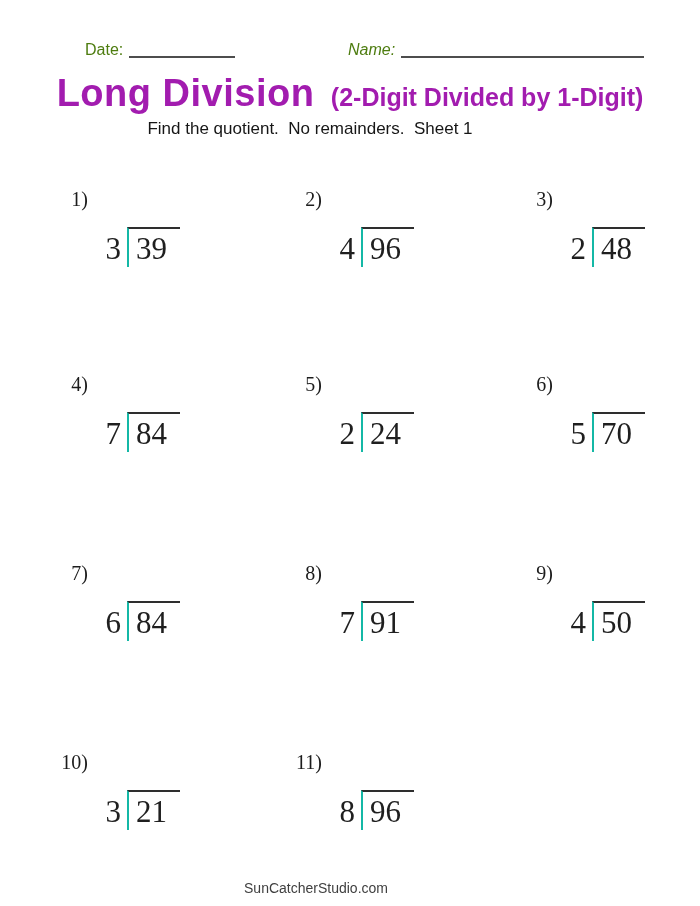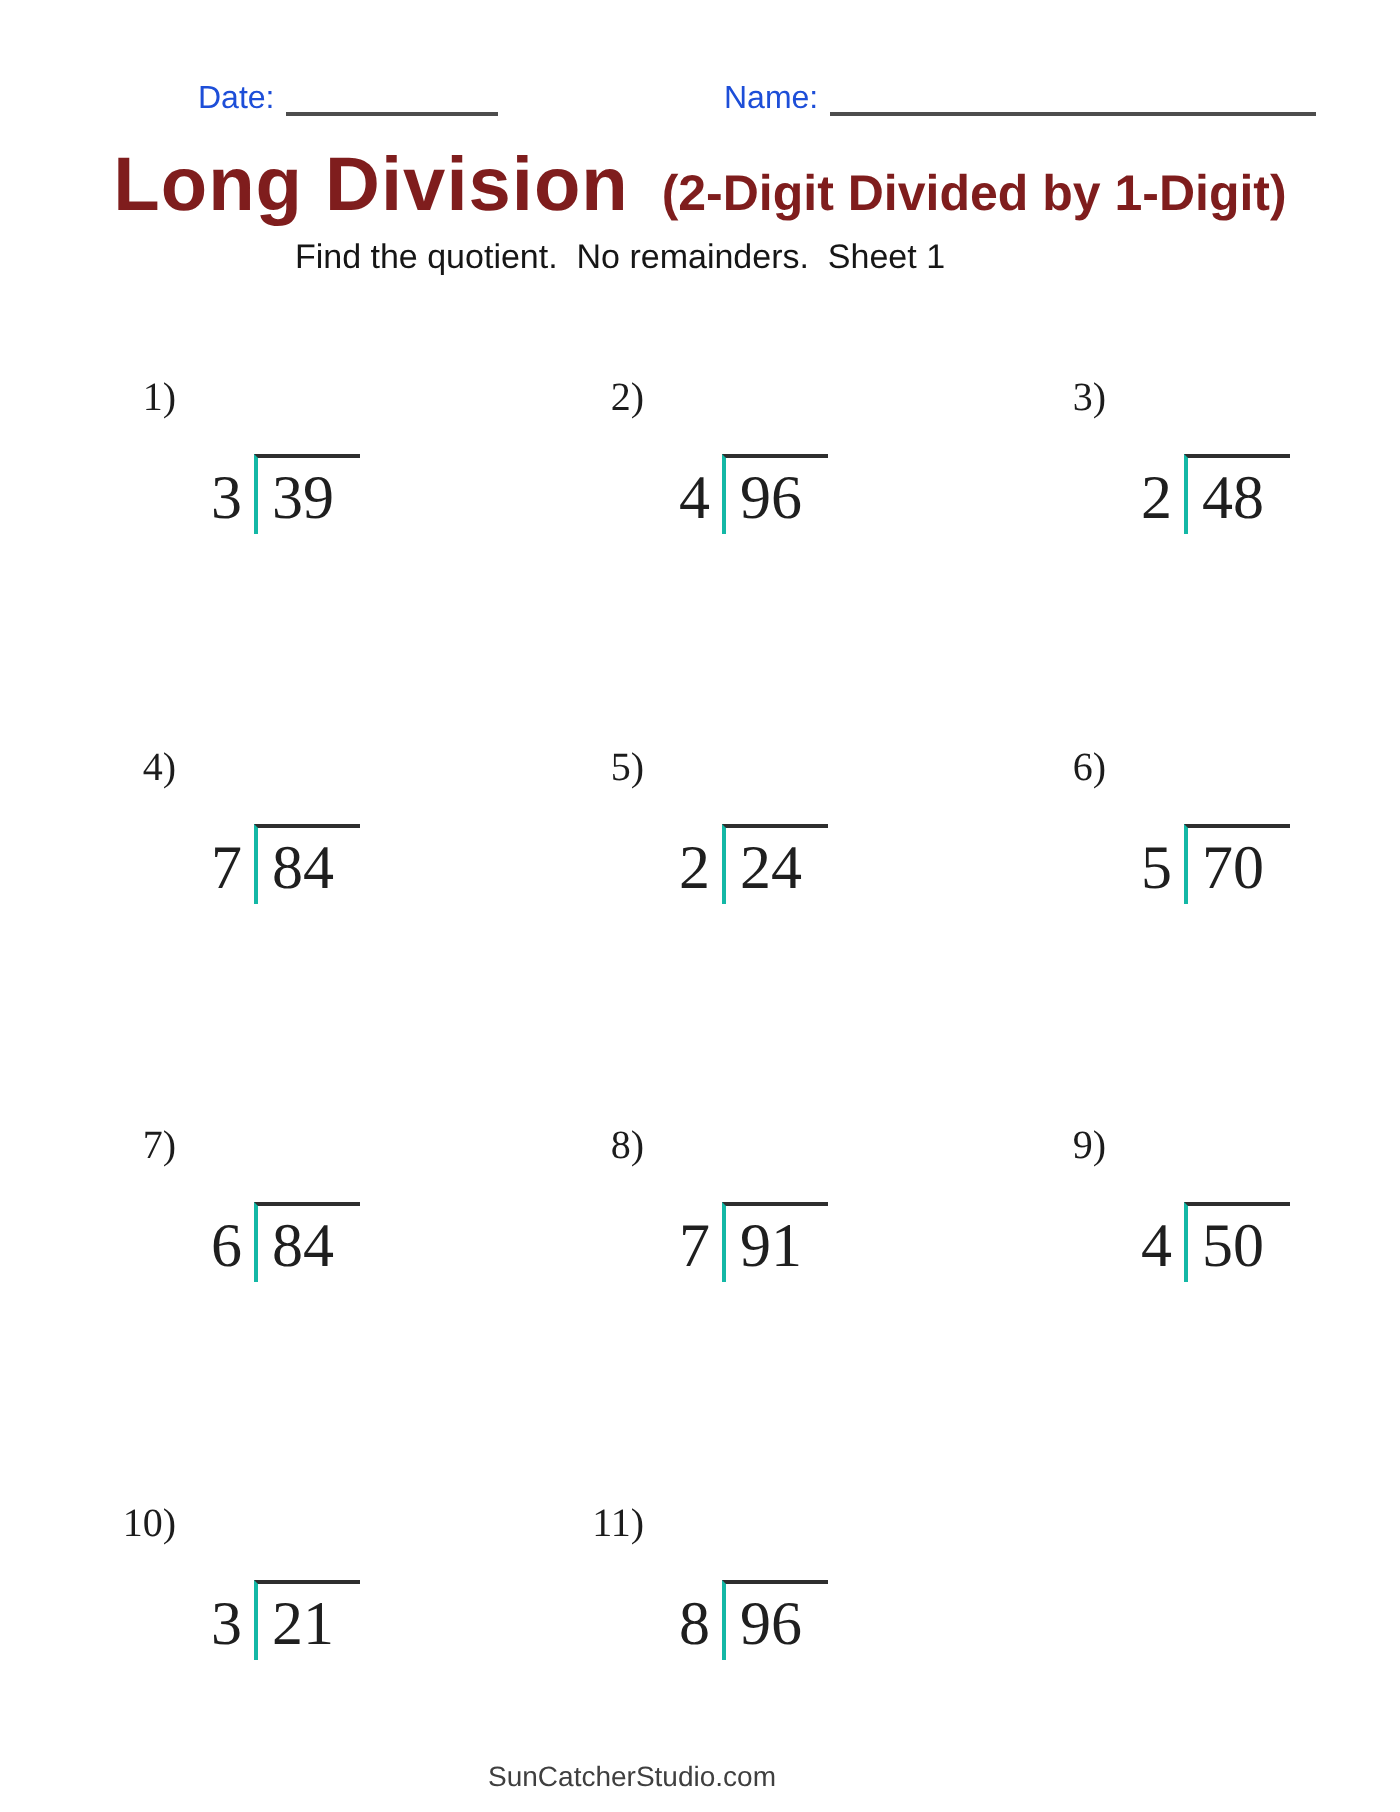--- a/index.html
+++ b/index.html
@@ -13,42 +13,41 @@
     overflow: hidden;
   }
 
   
   .field {
     position: absolute;
     display: flex;
     align-items: flex-end;
     font-size: 16px;
     line-height: 18px;
-    color: #1d4ed8;
-    margin-left: 14px;
+    color: #4d7c0f;
   }
   .field-date { left: 85px;  top: 41px; }
-  .field-name { left: 348px; top: 41px; }
+  .field-name { left: 348px; top: 41px; font-style: italic; }
   .wline {
     display: inline-block;
     height: 2px;
     border-bottom: 2px solid #4d4d4d;
     margin-left: 6px;
     margin-bottom: 1px;
   }
   .wline-date { width: 106px; }
   .wline-name { width: 243px; }
 
   
   .title-row {
     position: absolute;
     top: 72px; left: 0; width: 700px;
     text-align: center;
     white-space: nowrap;
-    color: #7f1d1d;
+    color: #a21caf;
   }
   .title-main {
     font-size: 38px;
     font-weight: bold;
     letter-spacing: 0.5px;
   }
   .title-qualifier {
     font-size: 25px;
     font-weight: bold;
     margin-left: 12px;

